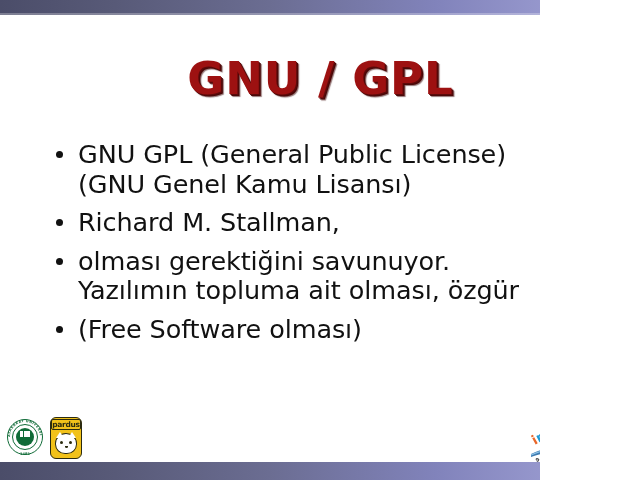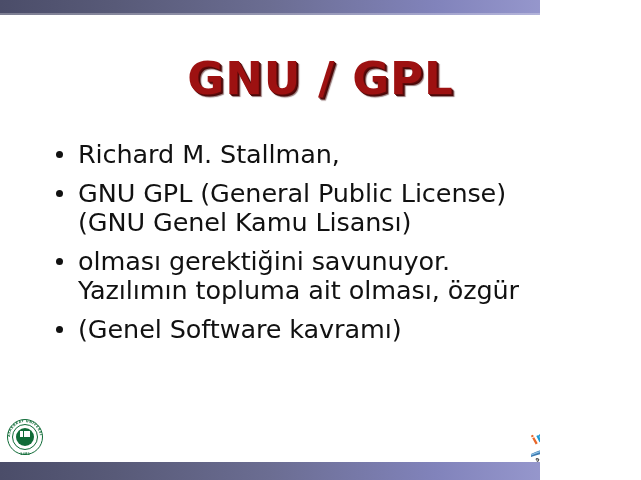--- a/index.html
+++ b/index.html
@@ -312,38 +312,38 @@
   <div class="bar bar-top"></div>
 
   <div class="title-wrap">
     <span class="title">GNU / GPL</span>
   </div>
 
   <ul class="body-list">
 
     <li class="bullet-item">
       <span class="bullet-dot"></span>
-      <span class="bullet-text">Richard M. Stallman,</span>
+      <span class="bullet-text">GNU GPL (General Public License)</span>
+      <span class="bullet-text">(GNU Genel Kamu Lisansı)</span>
     </li>
 
     <li class="bullet-item">
       <span class="bullet-dot"></span>
-      <span class="bullet-text">GNU GPL (General Public License)</span>
-      <span class="bullet-text">(GNU Genel Kamu Lisansı)</span>
+      <span class="bullet-text">Richard M. Stallman,</span>
     </li>
 
     <li class="bullet-item">
       <span class="bullet-dot"></span>
       <span class="bullet-text">olması gerektiğini savunuyor.</span>
       <span class="bullet-text">Yazılımın topluma ait olması, özgür</span>
     </li>
 
     <li class="bullet-item">
       <span class="bullet-dot"></span>
-      <span class="bullet-text">(Genel Software kavramı)</span>
+      <span class="bullet-text">(Free Software olması)</span>
     </li>
 
   </ul>
 
   <div class="footer-logos">
 
     <div class="logo-university">
       <div class="seal-outer"></div>
       <div class="seal-inner"></div>
       <div class="seal-glyph"></div>
@@ -351,20 +351,31 @@
         <defs>
           <path id="sealArc" d="M 6,21 A 15,15 0 1 1 36,21"></path>
         </defs>
         <text>
           <textPath href="#sealArc" startOffset="50%" text-anchor="middle">GALATASARAY UNIVERSITESI</textPath>
         </text>
       </svg>
       <div class="seal-year">1481</div>
     </div>
 
+    <div class="logo-pardus">
+      <div class="pardus-plate"></div>
+      <div class="pardus-wordmark">pardus</div>
+      <div class="pardus-face">
+        <span class="pardus-ear-l"></span>
+        <span class="pardus-ear-r"></span>
+        <span class="pardus-eye-l"></span>
+        <span class="pardus-eye-r"></span>
+        <span class="pardus-nose"></span>
+      </div>
+    </div>
 
     <div class="logo-internet">
       <svg class="ih-svg" viewBox="0 0 110 48">
         <defs>
           <path id="ihArc" d="M 6,32 Q 50,6 96,18"></path>
         </defs>
 
         <text class="ih-word">
           <textPath href="#ihArc" startOffset="2%">
             <tspan fill="#e8672a">i</tspan><tspan fill="#1b9ad6">n</tspan><tspan fill="#2fae54">t</tspan><tspan fill="#e0308f">e</tspan><tspan fill="#7a3fa0">r</tspan><tspan fill="#2fae54">n</tspan><tspan fill="#e8a32a">e</tspan><tspan fill="#1b9ad6">t</tspan><tspan fill="#ffffff"> </tspan><tspan fill="#2d6fa8">h</tspan><tspan fill="#e8672a">a</tspan><tspan fill="#2fae54">f</tspan><tspan fill="#1b9ad6">t</tspan><tspan fill="#e0308f">a</tspan><tspan fill="#7a3fa0">s</tspan><tspan fill="#2d6fa8">ı</tspan>

